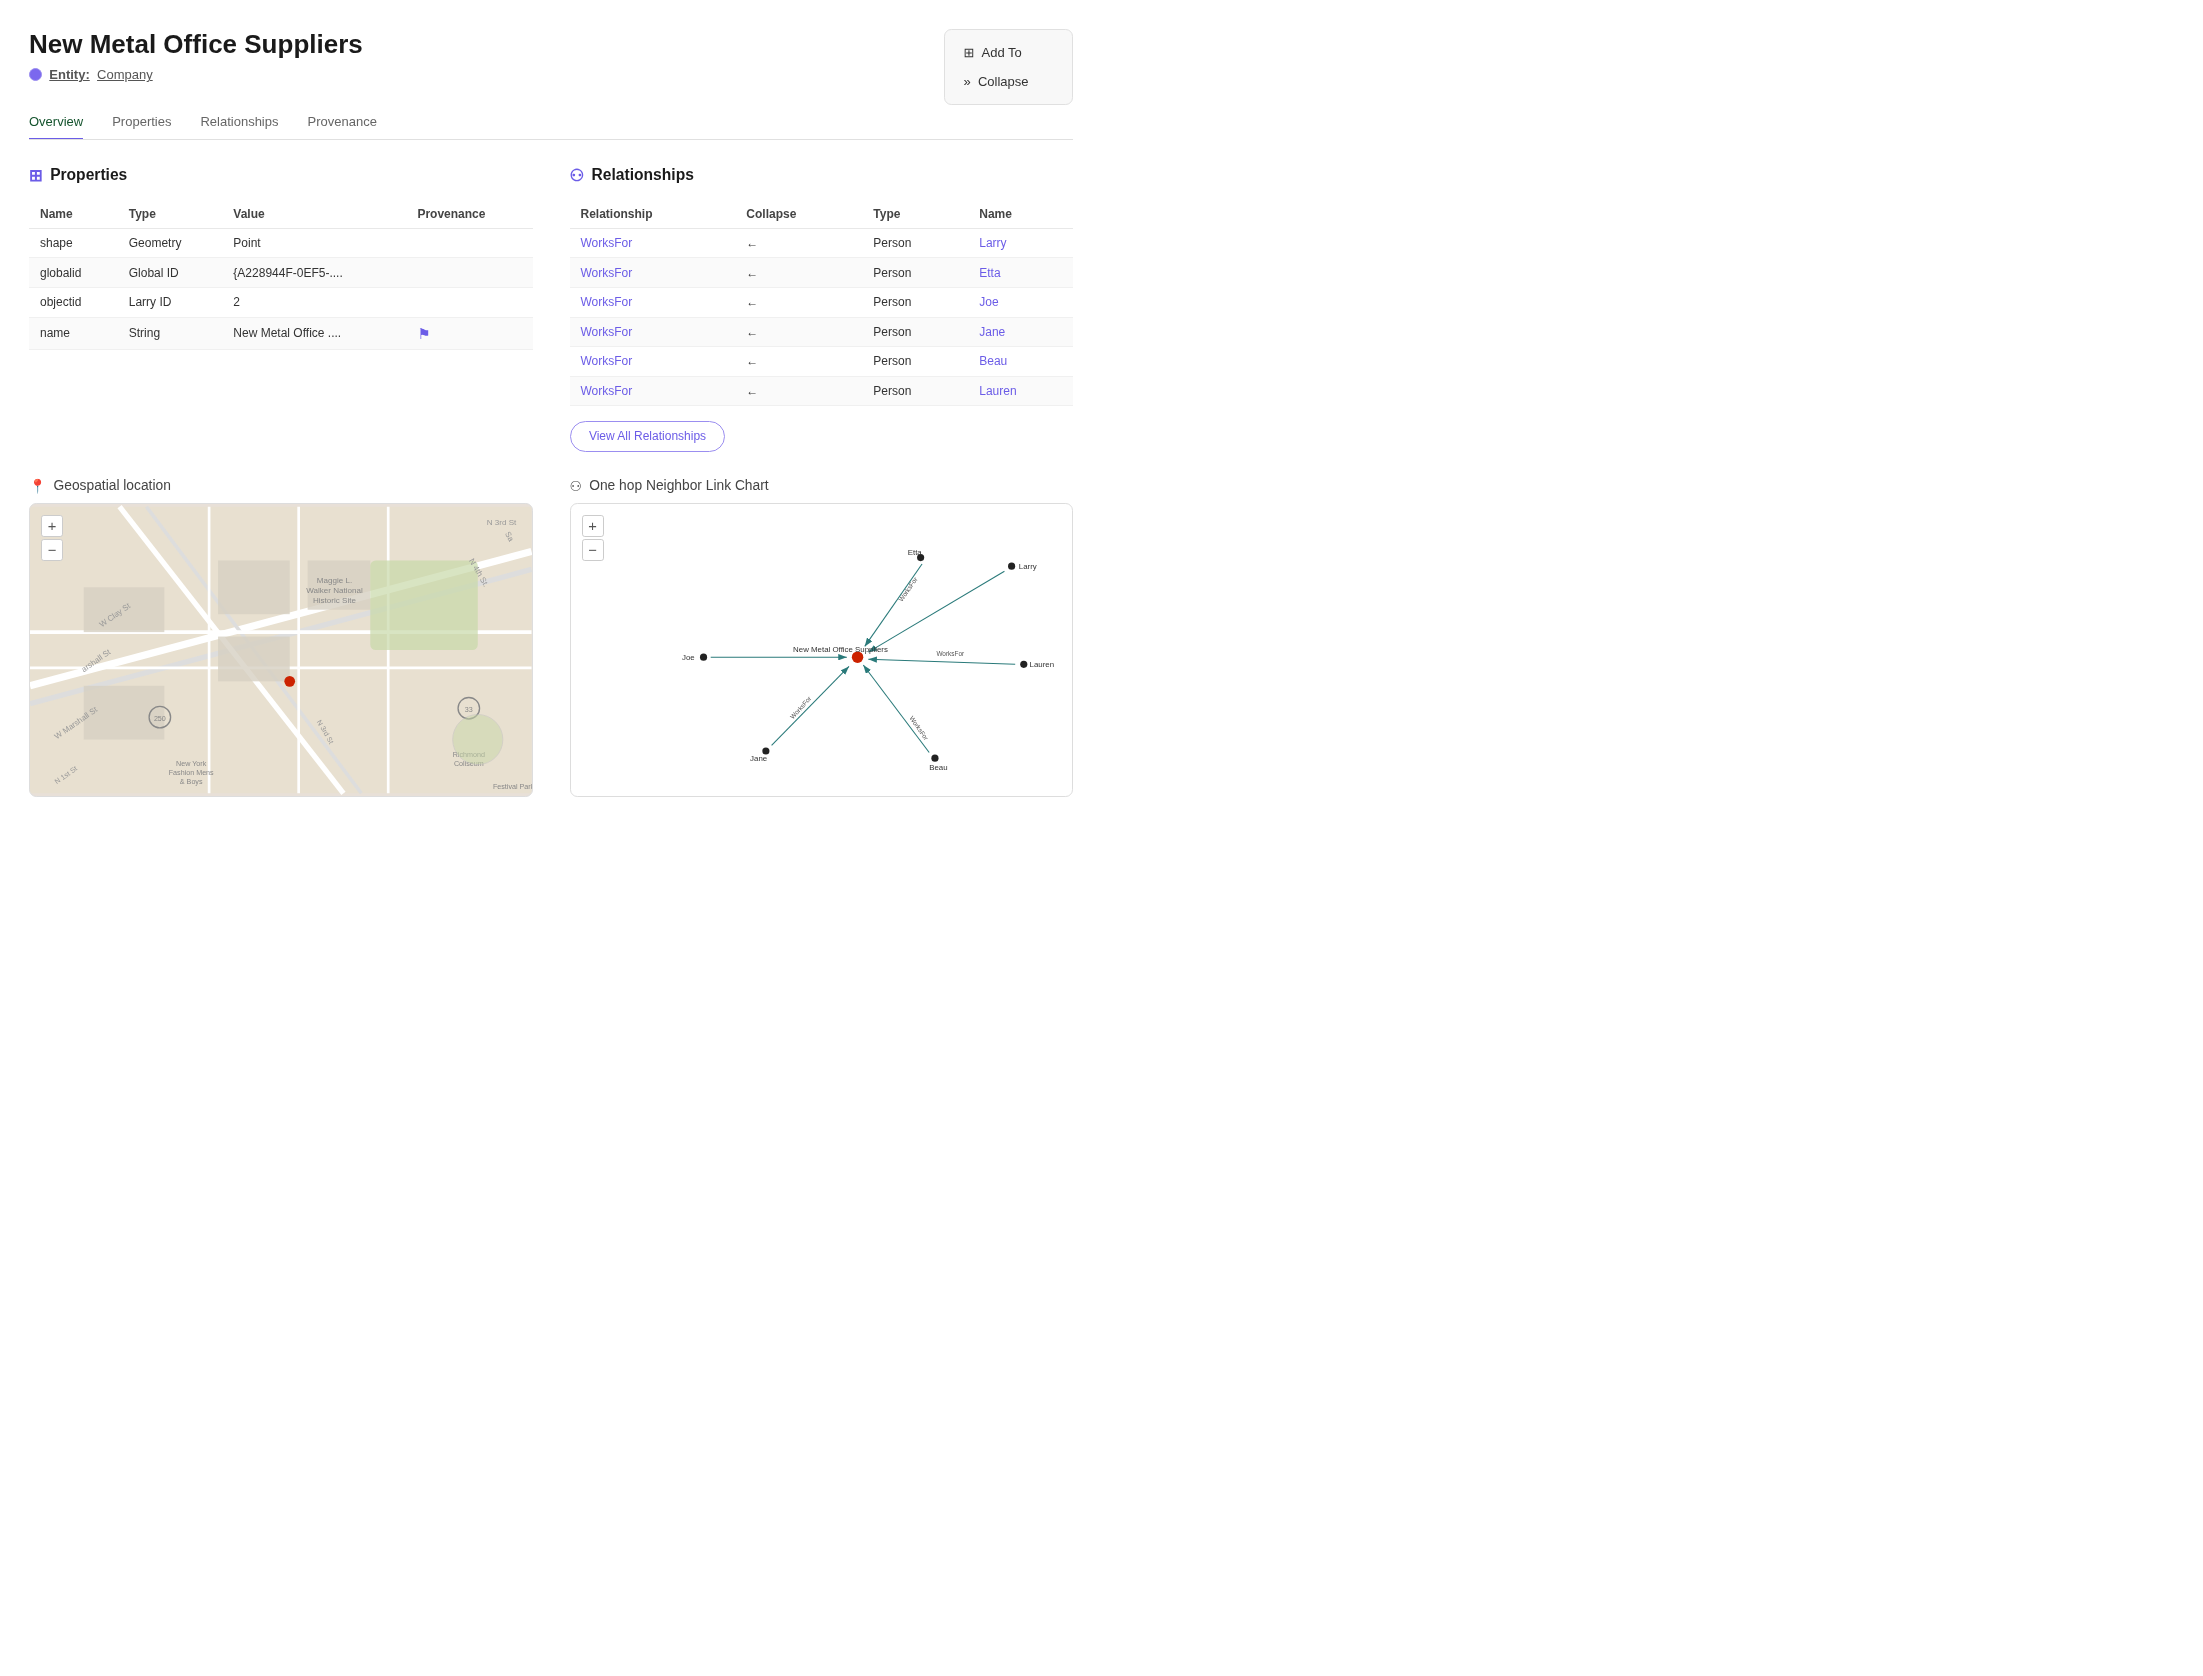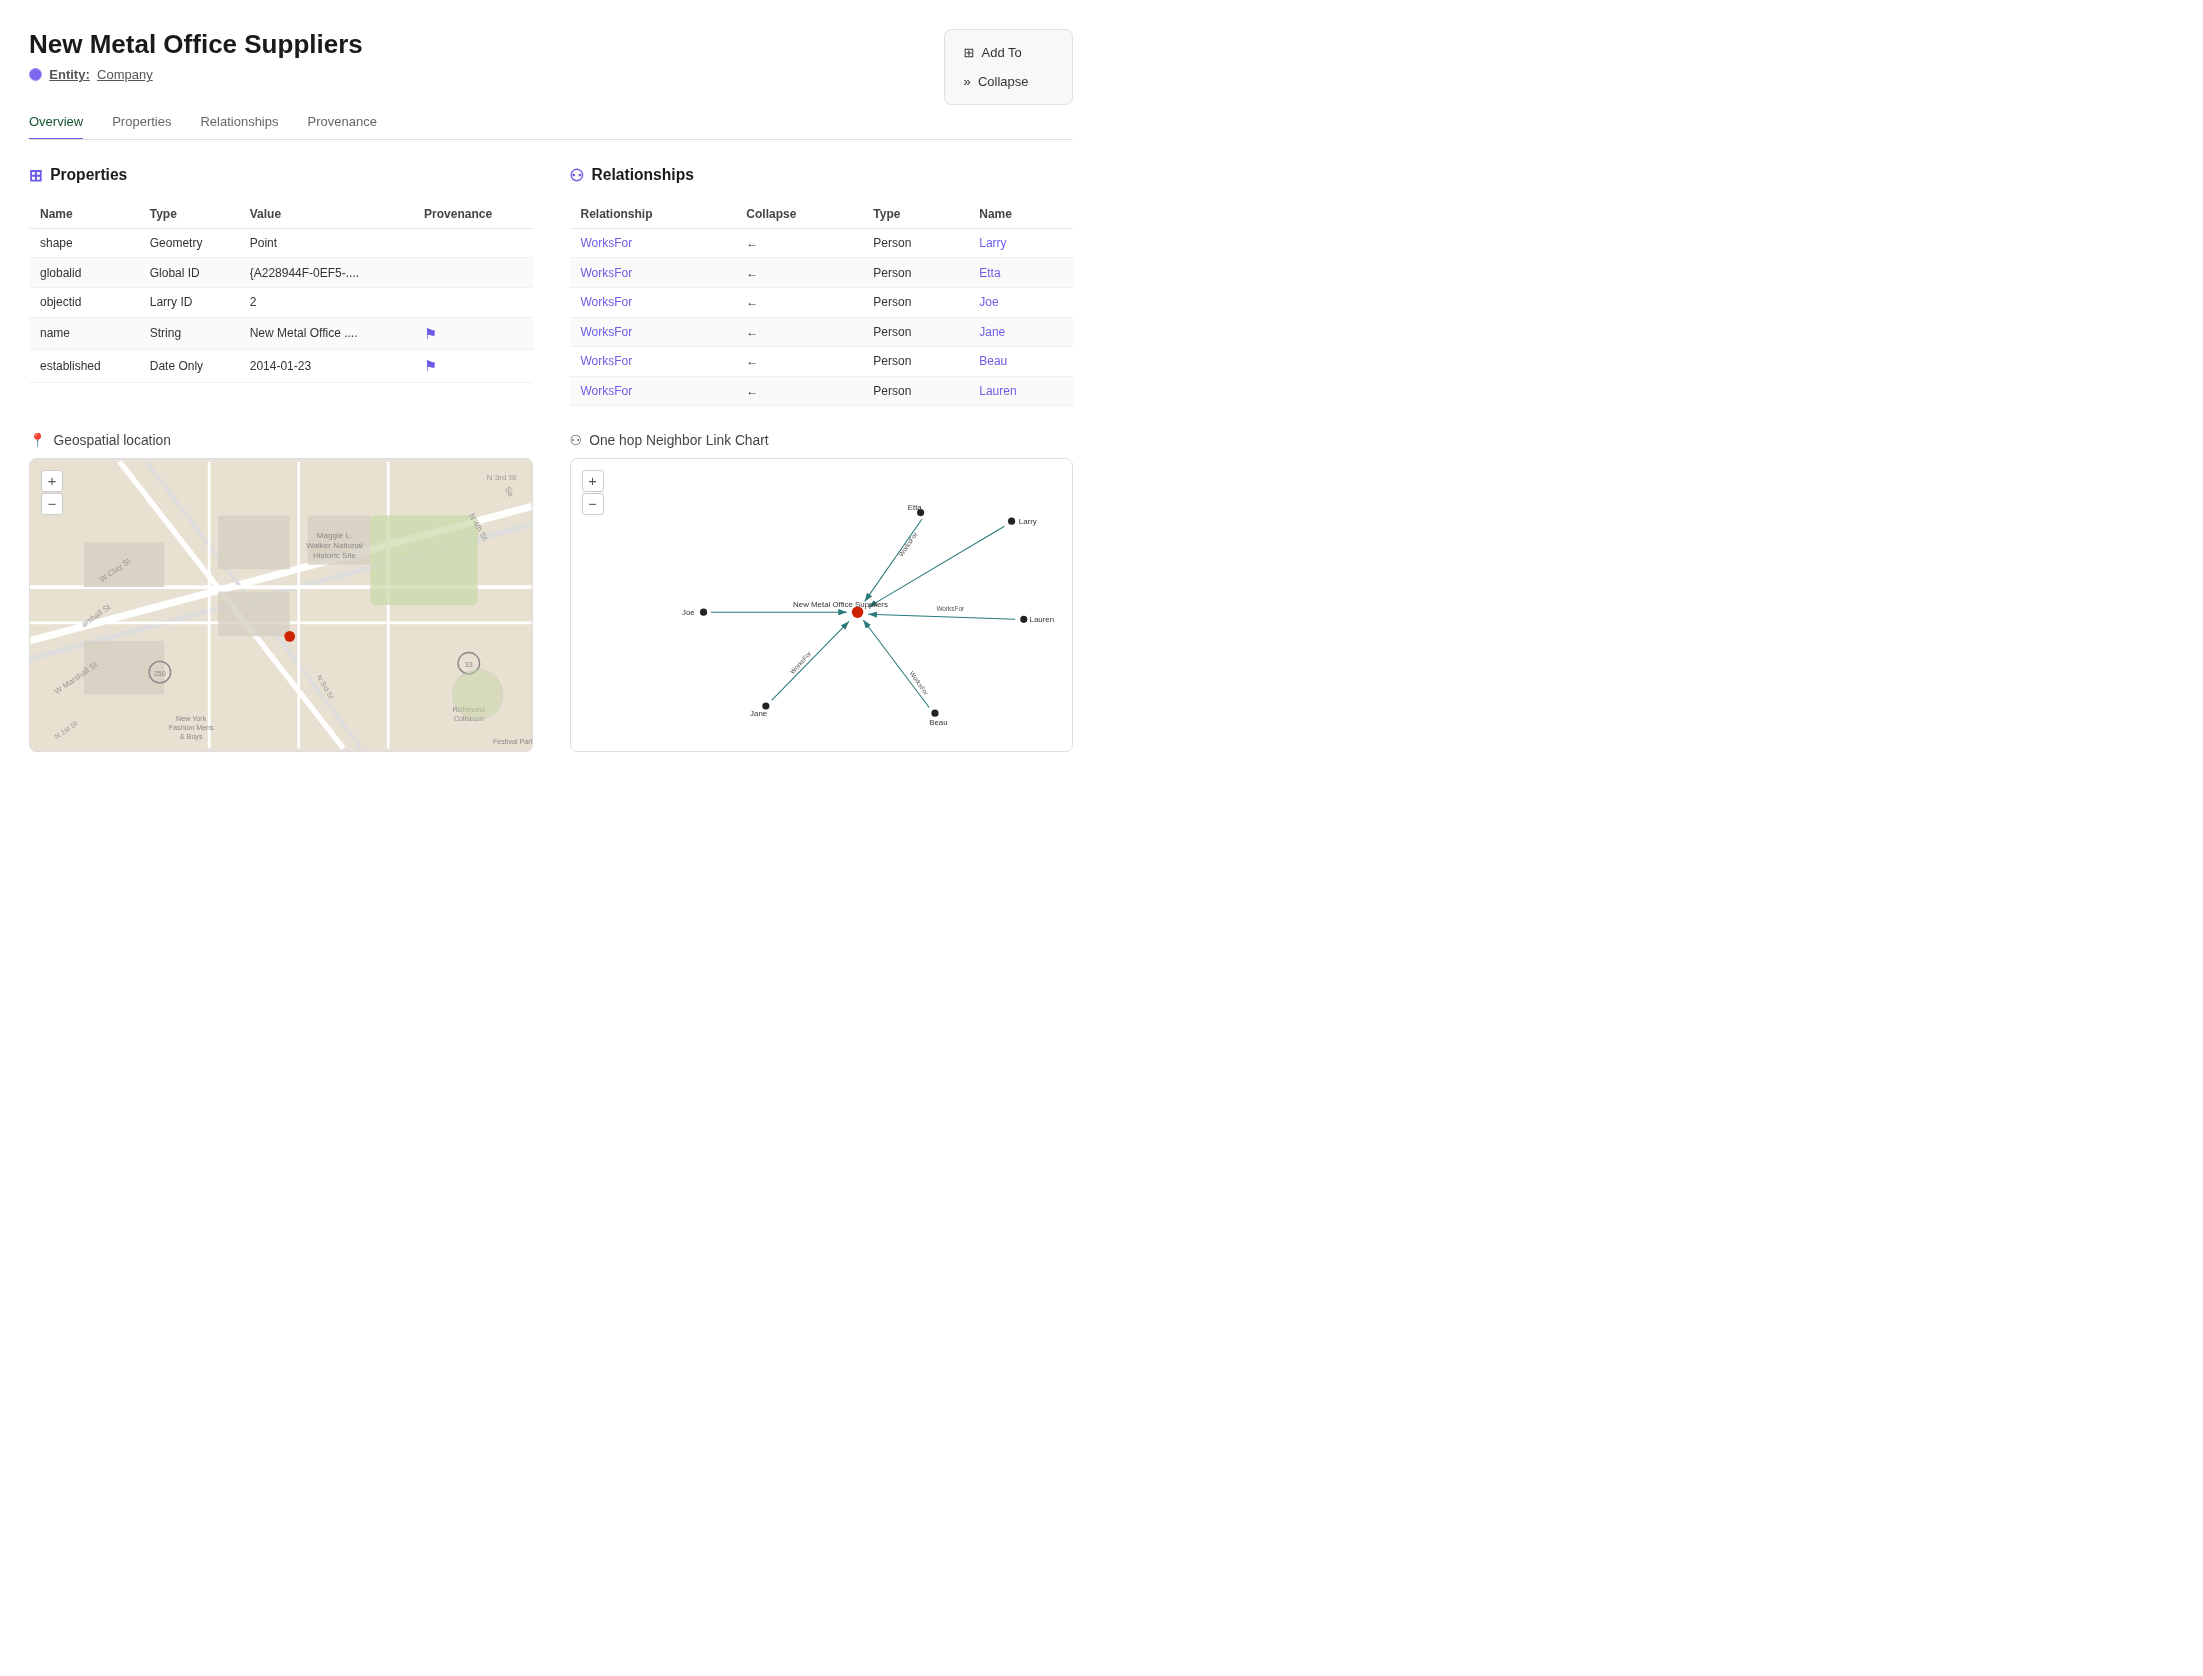--- a/index.html
+++ b/index.html
@@ -119,26 +119,20 @@
       <td>Larry ID</td>
       <td>2</td>
       <td></td>
     </tr>
             <tr>
       <td>name</td>
       <td>String</td>
       <td>New Metal Office ....</td>
       <td><span class="provenance-icon">⚑</span></td>
     </tr>
-            <tr>
-      <td>established</td>
-      <td>Date Only</td>
-      <td>2014-01-23</td>
-      <td><span class="provenance-icon">⚑</span></td>
-    </tr>
           </tbody>
       </table>
     </div>
 
     <div>
       <div class="section-title">
         <span class="section-icon">⚇</span>
         <span>Relationships</span>
       </div>
       <table>
@@ -182,20 +176,23 @@
       <td class="link-cell">Beau</td>
     </tr>
             <tr>
       <td class="link-cell">WorksFor</td>
       <td>←</td>
       <td>Person</td>
       <td class="link-cell">Lauren</td>
     </tr>
           </tbody>
       </table>
+      <div class="btn-center">
+        <button class="btn-outline">View All Relationships</button>
+      </div>
     </div>
   </div>
 
   <div class="bottom-row">
 
     <div class="geoloc-section">
       <div class="geoloc-title">
         <span>📍</span>
         <span>Geospatial location</span>
       </div>

